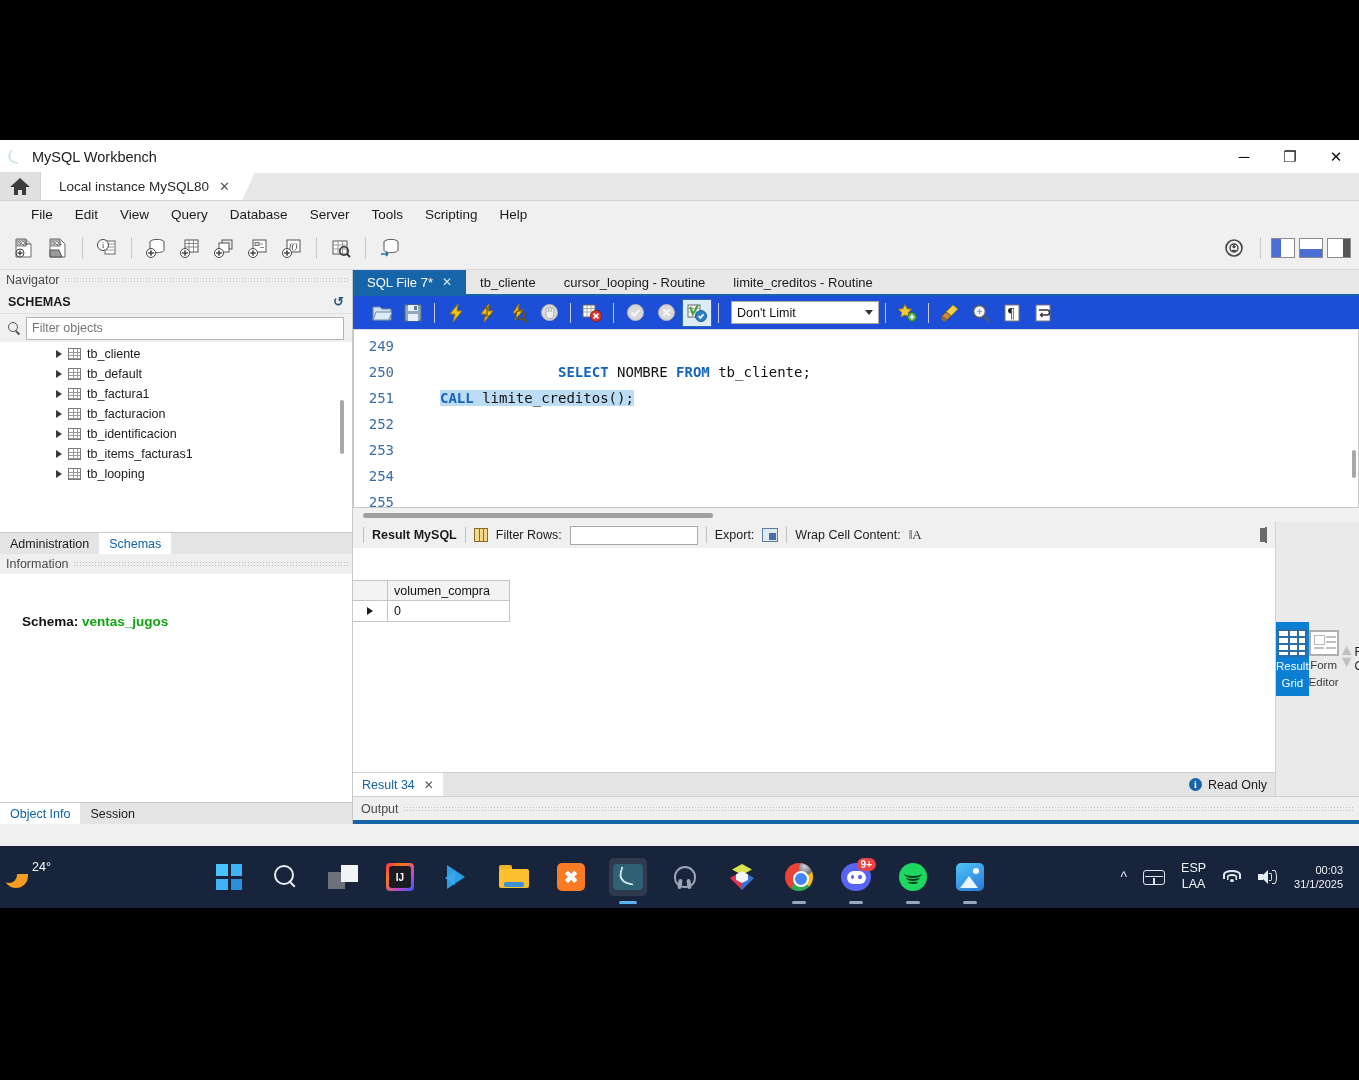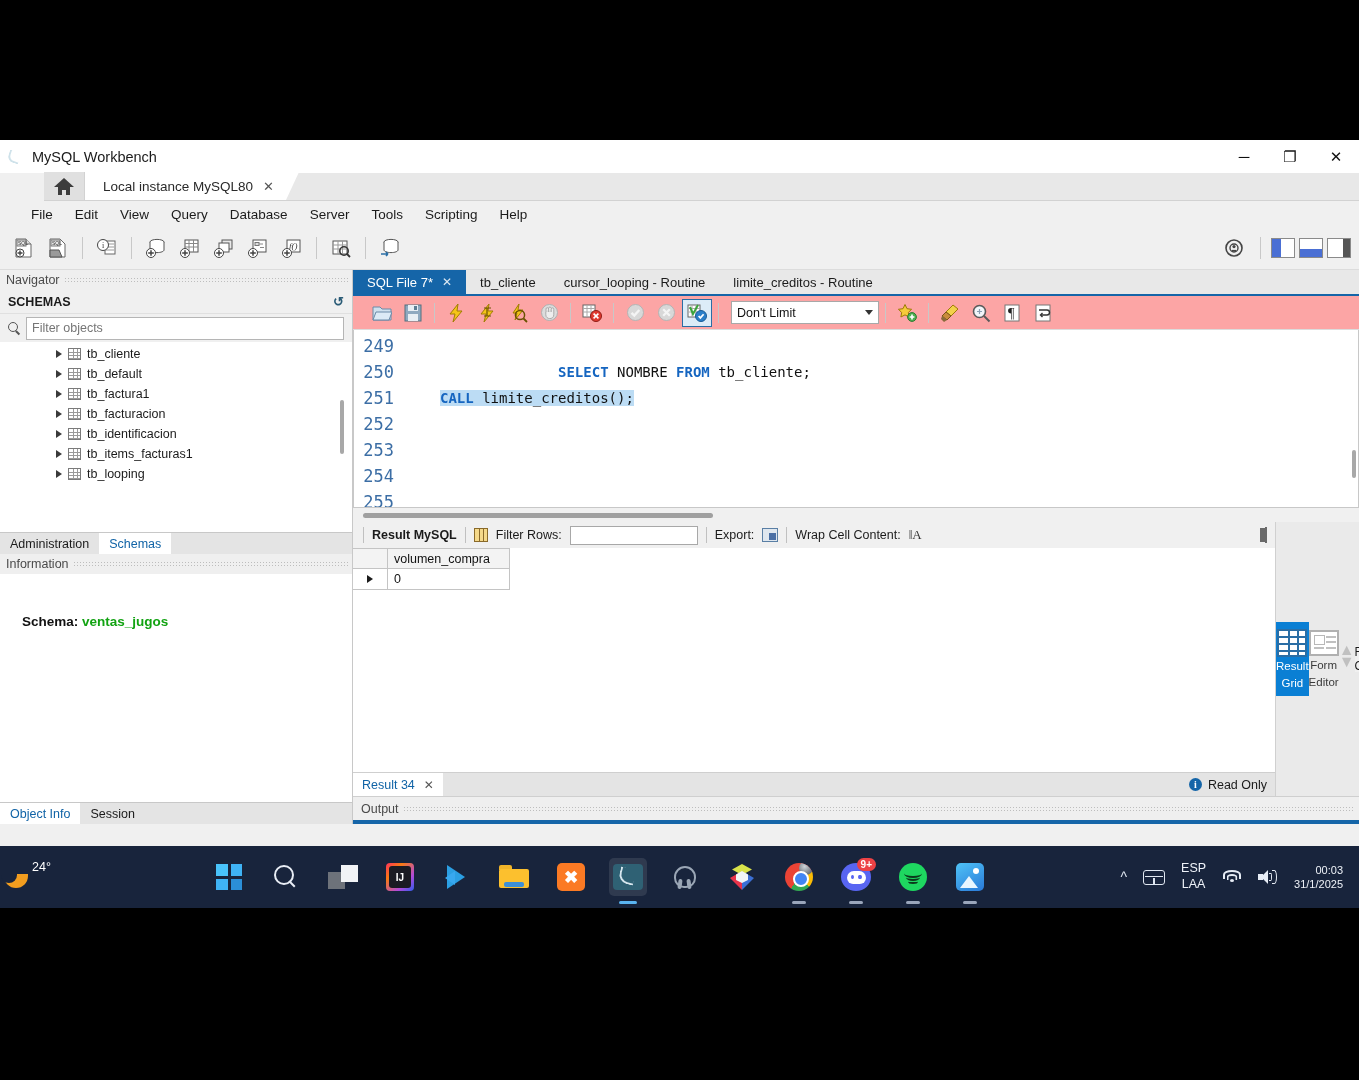--- a/index.html
+++ b/index.html
@@ -41,21 +41,21 @@
   }
   .win-controls { position: absolute; right: 0; top: 0; display: flex; height: 33px; }
   .win-btn {
     width: 46px; height: 33px; display: flex; align-items: center; justify-content: center;
     font-size: 15px; color: #0f0f0f;
   }
 
   
   .instancebar {
     height: 28px; background: #e8e8e8; display: flex; align-items: flex-end;
-    border-bottom: 1px solid #d2d2d2; position: relative; margin-left: 44px;
+    border-bottom: 1px solid #d2d2d2; position: relative;
   }
   .home-btn {
     width: 40px; height: 28px; background: #e0e0e0;
     display: flex; align-items: center; justify-content: center;
   }
   .home-icon { width: 20px; height: 17px; position: relative; }
   .home-icon .roof {
     position: absolute; left: 0; top: 0; width: 0; height: 0;
     border-left: 10px solid transparent; border-right: 10px solid transparent;
     border-bottom: 9px solid #3c3c3c;
@@ -204,39 +204,39 @@
     border-bottom: 2px solid #1565a8;
   }
   .edittab {
     padding: 0 14px; display: flex; align-items: center; gap: 9px;
     font-size: 13px; color: #1b1b1b;
   }
   .edittab.active { background: #1565a8; color: #fff; }
   .edittab .x { font-size: 12px; opacity: .85; }
 
   .sqltoolbar {
-    height: 34px; background: #fca5a5; display: flex; align-items: center;
+    height: 34px; background: #1d4ed8; display: flex; align-items: center;
     padding-left: 14px; gap: 1px; border-bottom: 1px solid #dcdcdc;
   }
   .st-btn { width: 30px; height: 28px; display:flex; align-items:center; justify-content:center; }
   .st-sep { width:1px; height:20px; background:#c8c8c8; margin: 0 5px; }
   .limit-select {
     width: 148px; height: 23px; background: #fff; border: 1px solid #a8a8a8;
     display: flex; align-items: center; justify-content: space-between;
     padding: 0 5px; font-size: 12.5px; color: #111; margin-left: 6px;
   }
   .caret-d { width:0;height:0;border-left:4px solid transparent;border-right:4px solid transparent;border-top:5px solid #333; }
 
   .editor {
     height: 178px; background: #fff; display: flex; position: relative;
     border: 1px solid #c8c8c8; border-top: none; overflow: hidden;
   }
   .gutter {
     width: 48px; background: #fff; padding-top: 3px; text-align: right;
-    font-family: "DejaVu Sans Mono", monospace; font-size: 17px; color: #3c6ea5;
+    font-family: "DejaVu Sans Mono", monospace; font-size: 14px; color: #3c6ea5;
     flex: none;
   }
   .gline { height: 26px; line-height: 26px; padding-right: 8px; }
   .code {
     flex: 1; padding-top: 3px; padding-left: 38px;
     font-family: "DejaVu Sans Mono", monospace; font-size: 14px;
   }
   .cline { height: 26px; line-height: 26px; white-space: pre; }
   .kw { color: #1565c0; font-weight: bold; }
   .id { color: #111; }
@@ -281,21 +281,21 @@
   }
   .wrap-ico { font-size: 13px; color: #333; font-family: "Liberation Serif", serif; }
   .panel-toggle-sm {
     width: 16px; height: 14px; border: 1px solid #6a6a6a; background:#fff; position: relative;
   }
   .panel-toggle-sm::after {
     content:""; position:absolute; right:0; top:0; width:6px; height:100%; background:#6a6a6a;
   }
 
   .datagrid { flex: 1; background: #fff; }
-  .dg-head { display: flex; height: 21px; }
+  .dg-head { display: flex; height: 21px; margin-top: 32px; }
   .dg-corner {
     width: 35px; border: 1px solid #c4c4c4; border-left: none; background: #f3f3f3;
   }
   .dg-th {
     width: 122px; border: 1px solid #c4c4c4; border-left: none; background: #f3f3f3;
     font-size: 12.5px; color: #111; display: flex; align-items: center; padding-left: 6px;
   }
   .dg-row { display: flex; height: 21px; }
   .dg-rowhdr {
     width: 35px; border: 1px solid #c4c4c4; border-left: none; border-top: none;

